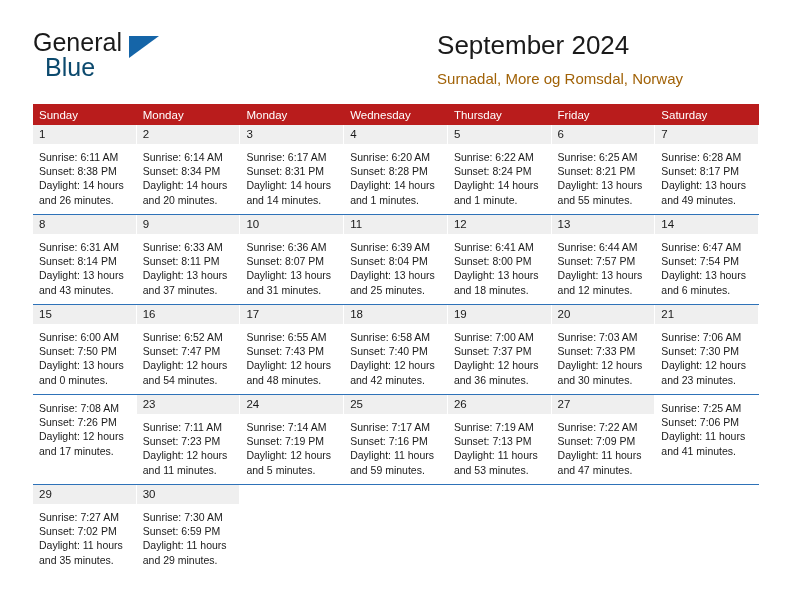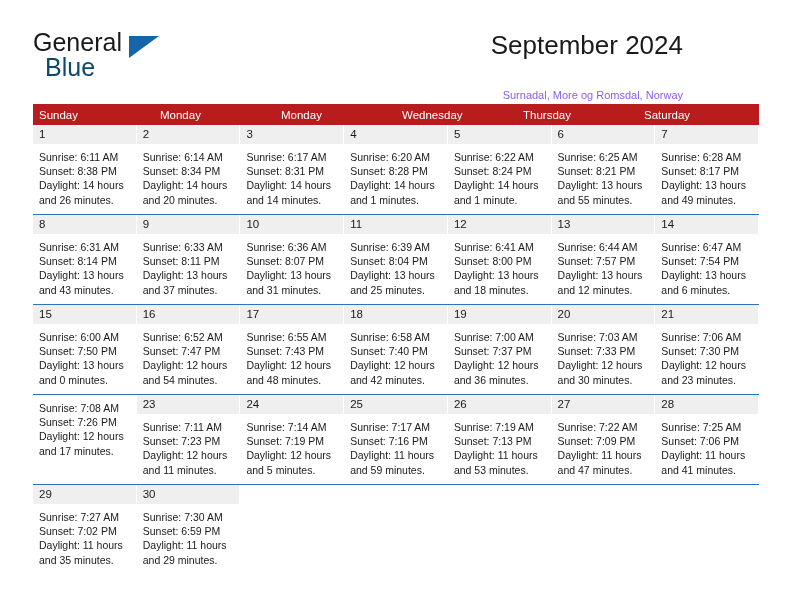--- a/index.html
+++ b/index.html
@@ -62,35 +62,34 @@
     width: 0;
     height: 0;
     border-left: 30px solid #1565a8;
     border-bottom: 22px solid transparent;
   }
 
   .titles {
     position: absolute;
     right: 0;
     top: 0;
-    text-align: right;
   }
   .cal-title {
     font-size: 26px;
     line-height: 34px;
     color: #1a1a1a;
     font-weight: normal;
     margin: 0;
     white-space: nowrap;
   }
   .cal-subtitle {
-    font-size: 11px;
+    font-size: 15px;
     line-height: 22px;
-    color: #8b5cf6;
-    margin: 22px 0 0 0;
+    color: #a16207;
+    margin: 6px 0 0 0;
     white-space: nowrap;
   }
 
   
   .calendar {
     position: absolute;
     left: 33px;
     top: 104px;
     width: 726px;
   }
@@ -165,20 +164,21 @@
   </div>
 
   <div class="calendar">
 
     <div class="weekdays">
       <div class="weekday">Sunday</div>
       <div class="weekday">Monday</div>
       <div class="weekday">Monday</div>
       <div class="weekday">Wednesday</div>
       <div class="weekday">Thursday</div>
+      <div class="weekday">Friday</div>
       <div class="weekday">Saturday</div>
     </div>
 
     <div class="week first">
       <div class="day">
         <div class="day-num-band">1</div>
         <div class="day-lines">
           <div class="day-line">Sunrise: 6:11 AM</div>
           <div class="day-line">Sunset: 8:38 PM</div>
           <div class="day-line">Daylight: 14 hours</div>
@@ -421,21 +421,20 @@
       <div class="day">
         <div class="day-num-band">27</div>
         <div class="day-lines">
           <div class="day-line">Sunrise: 7:22 AM</div>
           <div class="day-line">Sunset: 7:09 PM</div>
           <div class="day-line">Daylight: 11 hours</div>
           <div class="day-line">and 47 minutes.</div>
         </div>
       </div>
       <div class="day">
-        <div class="day-num-band">28</div>
         <div class="day-lines">
           <div class="day-line">Sunrise: 7:25 AM</div>
           <div class="day-line">Sunset: 7:06 PM</div>
           <div class="day-line">Daylight: 11 hours</div>
           <div class="day-line">and 41 minutes.</div>
         </div>
       </div>
     </div>
 
     <div class="week">

